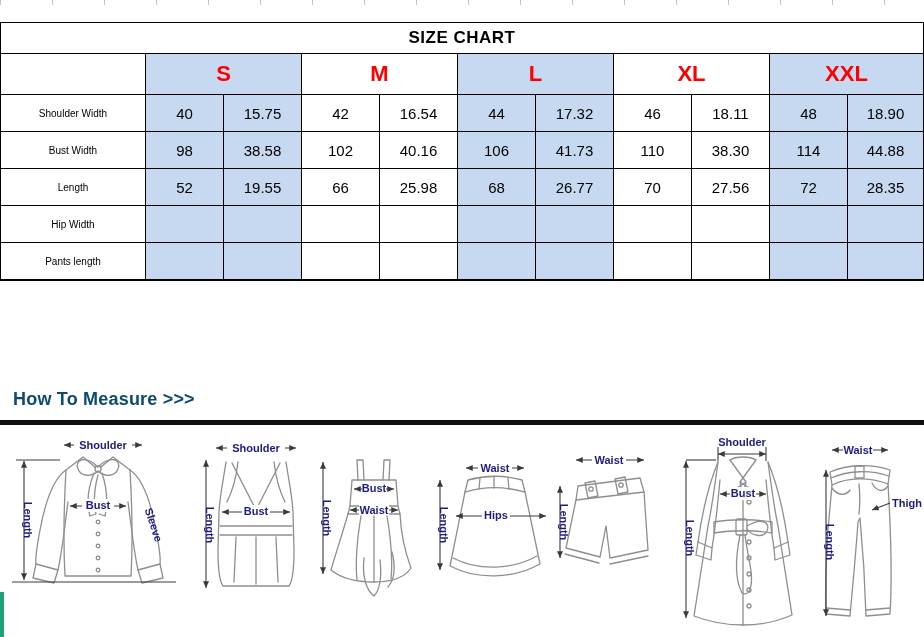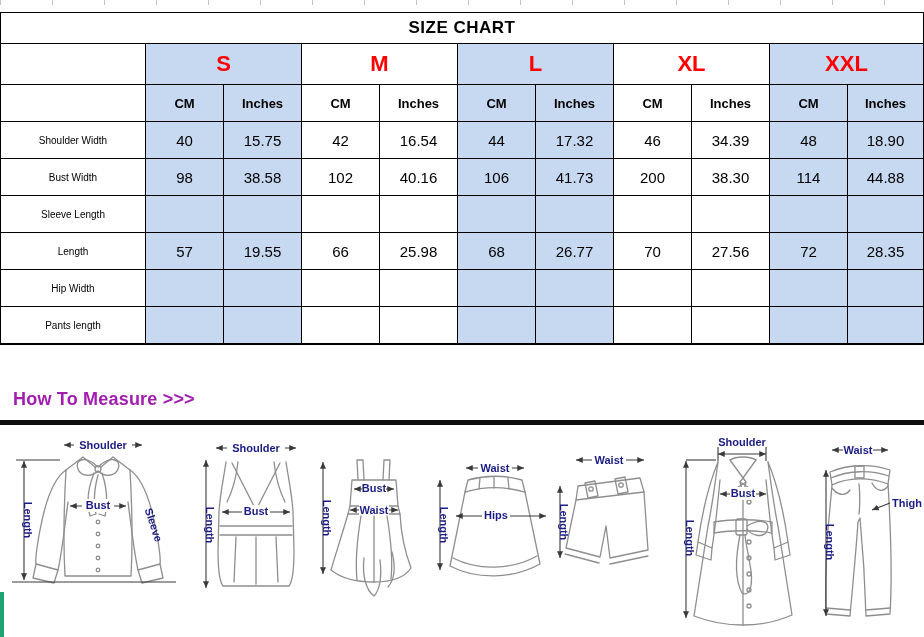--- a/index.html
+++ b/index.html
@@ -2,35 +2,35 @@
 <html><head>
 <meta charset="utf-8">
 <style>
   html,body{margin:0;padding:0;background:#fff;}
   .wrap{position:relative;width:924px;height:637px;background:#fff;overflow:hidden;
         font-family:"Liberation Sans",sans-serif;color:#000;}
   
   .grid-strip{position:absolute;top:0;left:0;width:924px;height:5px;
     background:repeating-linear-gradient(90deg,#c4c4c4 0 1px,transparent 1px 52px);}
   
-  table.size{position:absolute;top:12px;left:0;width:924px;border-collapse:collapse;
+  table.size{position:absolute;top:22px;left:0;width:924px;border-collapse:collapse;
     table-layout:fixed;border:1px solid #000;border-bottom-width:2px;}
   table.size td{border:1px solid #000;text-align:center;vertical-align:middle;
     padding:0;overflow:hidden;white-space:nowrap;}
   tr.r-title td{height:30px;font-size:17px;font-weight:bold;letter-spacing:.5px;}
   tr.r-sizes td{height:40px;}
   tr.r-units td{height:36px;font-size:13px;font-weight:bold;}
   tr.r-data td{height:36px;}
   .size-cell{color:#FF0000;font-size:22px;font-weight:bold;}
   .blue{background:#C6D9F1;}
   .rowlabel{font-size:10px;}
   .val{font-size:15px;}
   
   .measure-head{position:absolute;top:389px;left:13px;font-size:18px;font-weight:bold;
-    color:#a21caf;letter-spacing:.2px;}
+    color:#0c4a6e;letter-spacing:.2px;}
   .divider{position:absolute;top:420px;left:0;width:924px;height:5px;background:#0f0f0f;}
   .diagrams{position:absolute;top:430px;left:0;width:924px;height:207px;text-align:center;}
   .diagrams svg{position:absolute;top:0;}
   .g{fill:none;stroke:#8e8e8e;stroke-width:1.3;stroke-linecap:round;stroke-linejoin:round;}
   .a{fill:none;stroke:#3a3a3a;stroke-width:1.1;}
   .lbl{fill:#1B1B85;font-family:"Liberation Sans",sans-serif;font-size:11px;font-weight:bold;}
   .lblbg{fill:#ffffff;}
   .green-bar{position:absolute;left:0;top:592px;width:4px;height:45px;background:#1EA472;}
 </style>
 </head>
@@ -67,75 +67,49 @@
       <td colspan="11">SIZE CHART</td>
     </tr>
     <tr class="r-sizes">
       <td></td>
       <td colspan="2" class="size-cell blue">S</td>
       <td colspan="2" class="size-cell">M</td>
       <td colspan="2" class="size-cell blue">L</td>
       <td colspan="2" class="size-cell">XL</td>
       <td colspan="2" class="size-cell blue">XXL</td>
     </tr>
-    <tr class="r-units">
-      <td></td>
-      <td class="blue">CM</td>
-      <td class="blue">Inches</td>
-      <td>CM</td>
-      <td>Inches</td>
-      <td class="blue">CM</td>
-      <td class="blue">Inches</td>
-      <td>CM</td>
-      <td>Inches</td>
-      <td class="blue">CM</td>
-      <td class="blue">Inches</td>
-    </tr>
     <tr class="r-data">
       <td class="rowlabel">Shoulder Width</td>
       <td class="val blue">40</td>
       <td class="val blue">15.75</td>
       <td class="val">42</td>
       <td class="val">16.54</td>
       <td class="val blue">44</td>
       <td class="val blue">17.32</td>
       <td class="val">46</td>
-      <td class="val">34.39</td>
+      <td class="val">18.11</td>
       <td class="val blue">48</td>
       <td class="val blue">18.90</td>
     </tr>
     <tr class="r-data">
       <td class="rowlabel">Bust Width</td>
       <td class="val blue">98</td>
       <td class="val blue">38.58</td>
       <td class="val">102</td>
       <td class="val">40.16</td>
       <td class="val blue">106</td>
       <td class="val blue">41.73</td>
-      <td class="val">200</td>
+      <td class="val">110</td>
       <td class="val">38.30</td>
       <td class="val blue">114</td>
       <td class="val blue">44.88</td>
     </tr>
     <tr class="r-data">
-      <td class="rowlabel">Sleeve Length</td>
-      <td class="val blue"></td>
-      <td class="val blue"></td>
-      <td class="val"></td>
-      <td class="val"></td>
-      <td class="val blue"></td>
-      <td class="val blue"></td>
-      <td class="val"></td>
-      <td class="val"></td>
-      <td class="val blue"></td>
-      <td class="val blue"></td>
-    </tr>
-    <tr class="r-data">
       <td class="rowlabel">Length</td>
-      <td class="val blue">57</td>
+      <td class="val blue">52</td>
       <td class="val blue">19.55</td>
       <td class="val">66</td>
       <td class="val">25.98</td>
       <td class="val blue">68</td>
       <td class="val blue">26.77</td>
       <td class="val">70</td>
       <td class="val">27.56</td>
       <td class="val blue">72</td>
       <td class="val blue">28.35</td>
     </tr>

